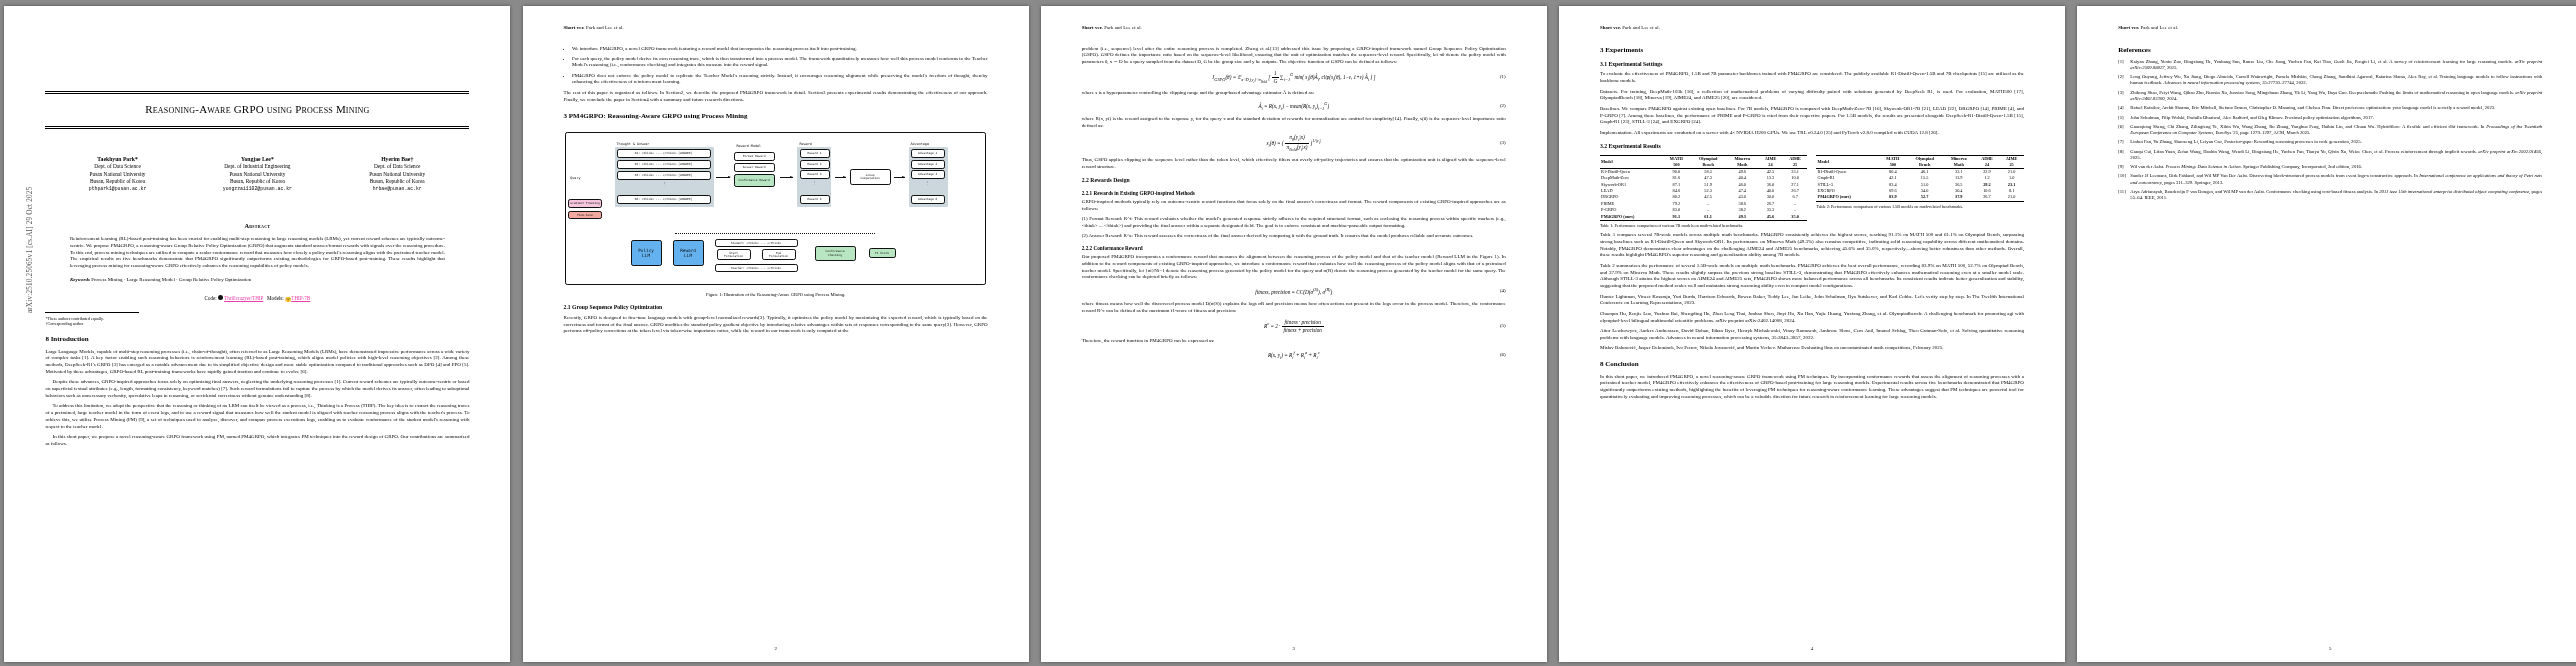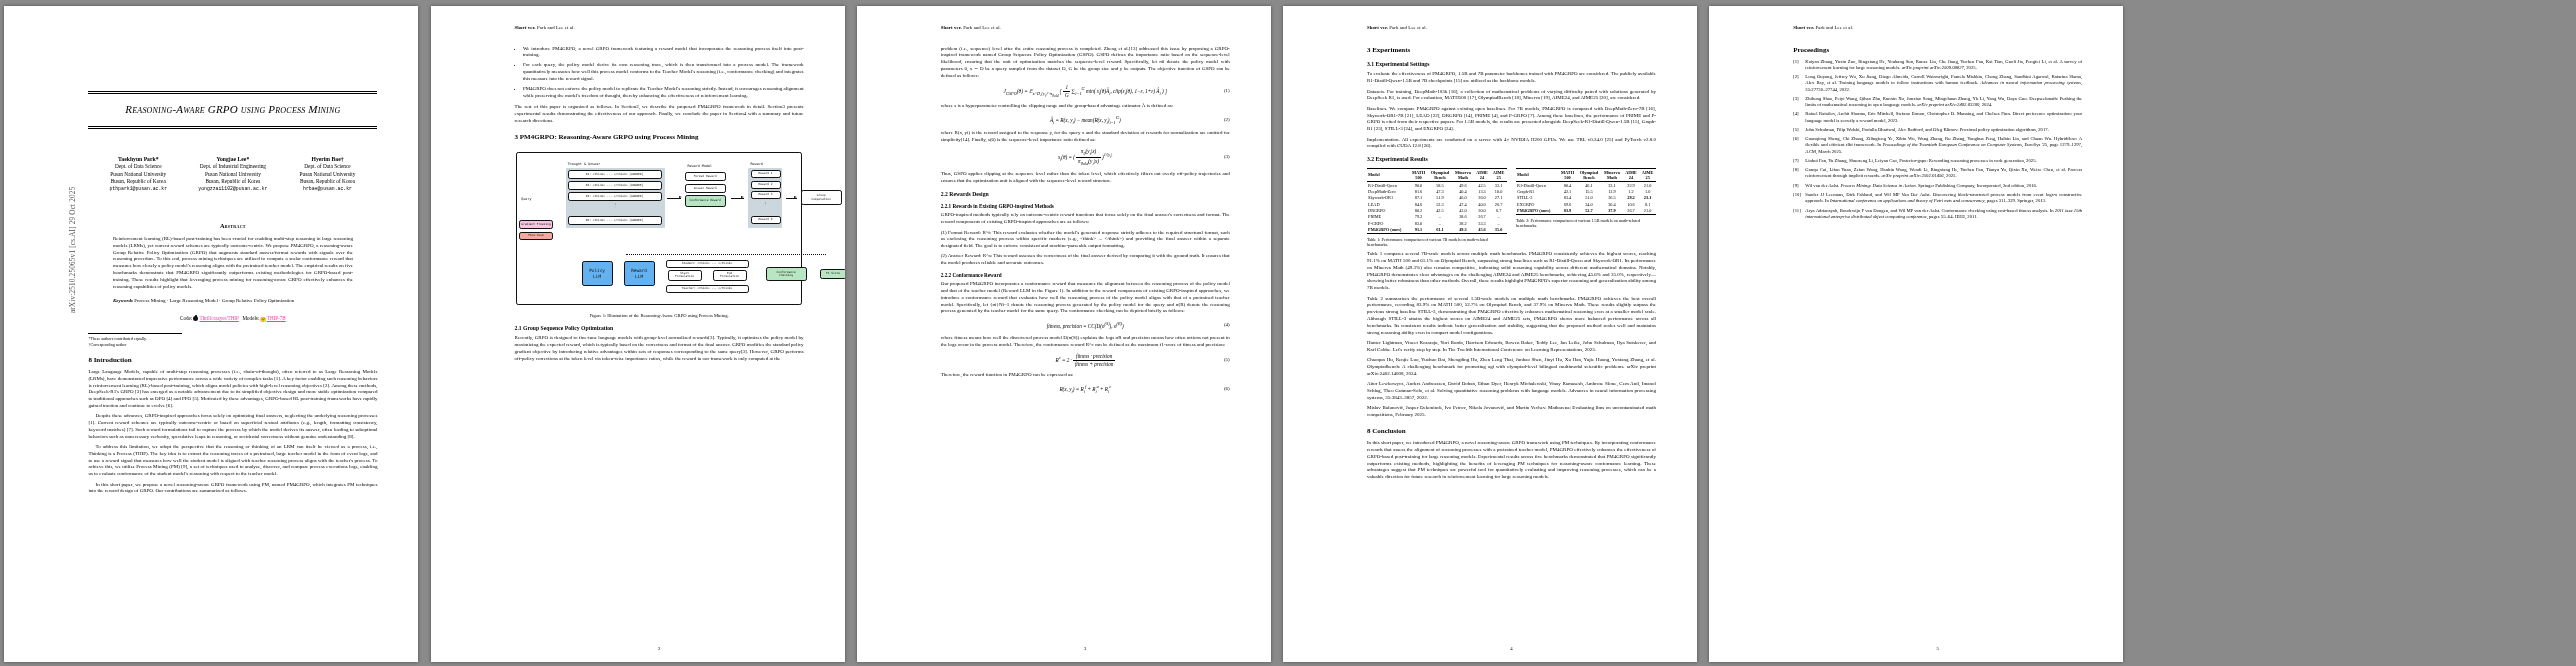--- a/index.html
+++ b/index.html
@@ -16,28 +16,27 @@
     flex-direction: row;
     align-items: flex-start;
     gap: 12.2px;
     padding: 5.6px 4.4px;
     overflow: hidden;
   }
   .page {
     background: #ffffff;
     position: relative;
     flex: 0 0 auto;
-    width: 414px;
+    width: 506px;
     height: 656px;
     overflow: hidden;
     box-shadow: 0 0 3.3px rgba(0,0,0,0.45);
     font-size: 5px;
     line-height: 1.34;
     color: #000;
-    padding-left: 43px;
   }
   .page-inner {
     padding: 19px 41px 16.7px 41px;
     height: 100%;
     position: relative;
   }
   .runhead {
     font-size: 4.8px;
     margin-bottom: 14.5px;
     letter-spacing: 0.1px;
@@ -60,21 +59,21 @@
     font-size: 7.2px;
     letter-spacing: 0.2px;
     white-space: nowrap;
     text-align: center;
   }
   .title-rule-top, .title-rule-bot {
     border-top: 1.3px solid #000;
     margin: 0 0 0 0;
   }
   .title-rule-top { margin-bottom: 1.4px; border-top-width: 1.7px;}
-  .title-block { margin-top: 66px; font-style: italic; }
+  .title-block { margin-top: 66px; }
   .paper-title {
     text-align: center;
     font-size: 11px;
     font-variant: small-caps;
     letter-spacing: 0.2px;
     padding: 8.3px 3.3px 9px 3.3px;
     font-weight: normal;
     margin: 0;
   }
   .sep-thin { border-top: 0.6px solid #000; margin-top: 1.1px;}
@@ -611,21 +610,21 @@
       <div class="pagenum">4</div>
     </div>
   </div>
 
   <div class="page">
     <div class="page-inner">
       <div class="runhead">
         <b>Short ver.</b><span> Park and Lee et al.</span>
       </div>
 
-      <h2 class="sec">Proceedings</h2>
+      <h2 class="sec">References</h2>
       <ol class="refs">
           <li>Kaiyan Zhang, Yuxin Zuo, Bingxiang He, Youbang Sun, Runze Liu, Che Jiang, Yuchen Fan, Kai Tian, Guoli Jia, Pengfei Li, et al. A survey of reinforcement learning for large reasoning models. <i>arXiv preprint arXiv:2509.08827</i>, 2025.</li>
           <li>Long Ouyang, Jeffrey Wu, Xu Jiang, Diogo Almeida, Carroll Wainwright, Pamela Mishkin, Chong Zhang, Sandhini Agarwal, Katarina Slama, Alex Ray, et al. Training language models to follow instructions with human feedback. <i>Advances in neural information processing systems</i>, 35:27730–27744, 2022.</li>
           <li>Zhihong Shao, Peiyi Wang, Qihao Zhu, Runxin Xu, Junxiao Song, Mingchuan Zhang, Yk Li, Yang Wu, Daya Guo. Deepseekmath: Pushing the limits of mathematical reasoning in open language models. <i>arXiv preprint arXiv:2402.03300</i>, 2024.</li>
           <li>Rafael Rafailov, Archit Sharma, Eric Mitchell, Stefano Ermon, Christopher D. Manning, and Chelsea Finn. Direct preference optimization: your language model is secretly a reward model, 2023.</li>
           <li>John Schulman, Filip Wolski, Prafulla Dhariwal, Alec Radford, and Oleg Klimov. Proximal policy optimization algorithms, 2017.</li>
           <li>Guanqiong Sheng, Chi Zhang, Zilingfeng Ye, Xibin Wu, Wang Zhang, Ru Zhang, Yanghua Peng, Haibin Lin, and Chuan Wu. Hybridflow: A flexible and efficient rlhf framework. In <i>Proceedings of the Twentieth European Conference on Computer Systems</i>, EuroSys '25, page 1279–1297, ACM, March 2025.</li>
           <li>Linhui Fan, Yu Zhang, Shuozeng Li, Leiyan Cao, Posterior-gspo: Rewarding reasoning processes in code generation, 2025.</li>
           <li>Ganqu Cui, Lifan Yuan, Zefan Wang, Hanbin Wang, Wendi Li, Bingxiang He, Yuchen Fan, Tianyu Yu, Qixin Xu, Weize Chen, et al. Process reinforcement through implicit rewards. <i>arXiv preprint arXiv:2502.01456</i>, 2025.</li>
           <li>Wil van der Aalst. <i>Process Mining: Data Science in Action</i>. Springer Publishing Company, Incorporated, 2nd edition, 2016.</li>

